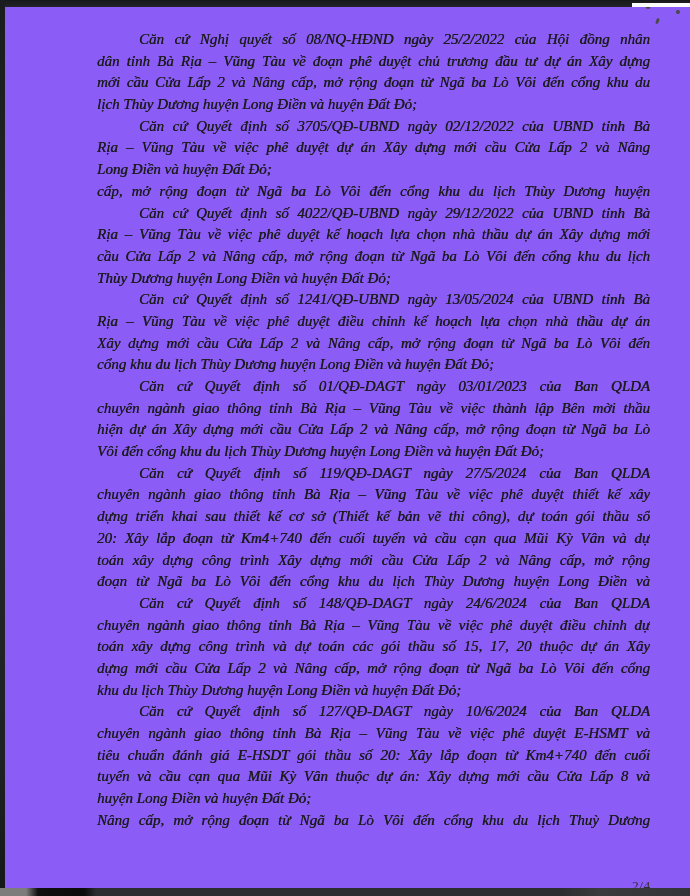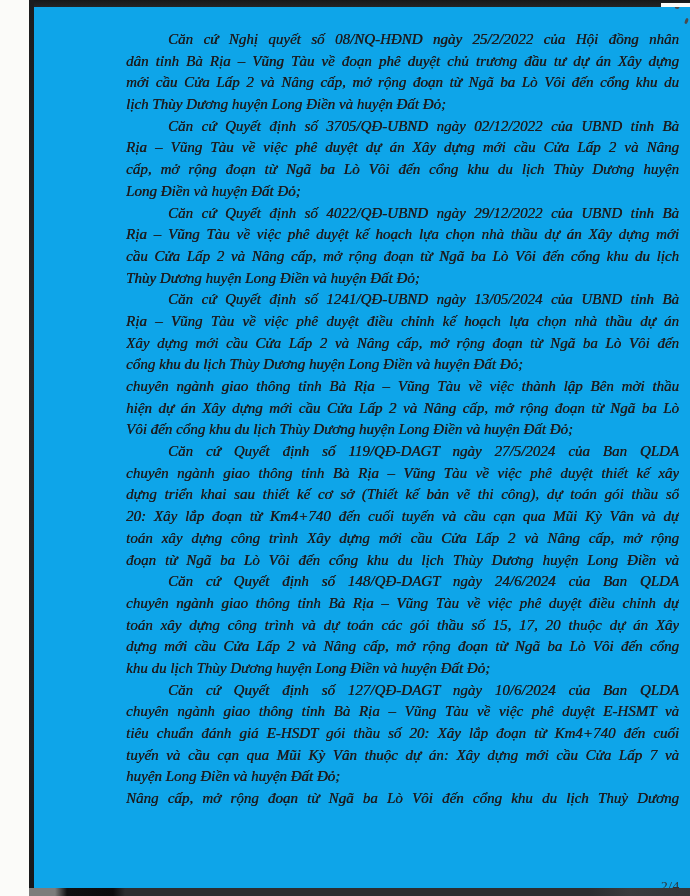--- a/index.html
+++ b/index.html
@@ -10,22 +10,21 @@
     width: 690px;
     height: 896px;
     background: #fbfbf9;
     position: relative;
     overflow: hidden;
     font-family: "Liberation Serif", "DejaVu Serif", serif;
   }
   .page {
     position: absolute;
     inset: 0;
-    background: #0ea5e9;
-    margin-left: 29px;
+    background: #8b5cf6;
   }
   
   .doc-text {
     position: absolute;
     left: 97px;
     top: 29px;
     width: 553px;
     font-style: italic;
     font-size: 15px;
     line-height: 21.7px;
@@ -106,36 +105,37 @@
   <div class="doc-text">
       <div class="paragraph">
         <div class="line first">Căn cứ Nghị quyết số 08/NQ-HĐND ngày 25/2/2022 của Hội đồng nhân</div>
         <div class="line">dân tỉnh Bà Rịa – Vũng Tàu về đoạn phê duyệt chủ trương đầu tư dự án Xây dựng</div>
         <div class="line">mới cầu Cửa Lấp 2 và Nâng cấp, mở rộng đoạn từ Ngã ba Lò Vôi đến cổng khu du</div>
         <div class="line last">lịch Thùy Dương huyện Long Điền và huyện Đất Đỏ;</div>
       </div>
       <div class="paragraph">
         <div class="line first">Căn cứ Quyết định số 3705/QĐ-UBND ngày 02/12/2022 của UBND tỉnh Bà</div>
         <div class="line">Rịa – Vũng Tàu về việc phê duyệt dự án Xây dựng mới cầu Cửa Lấp 2 và Nâng</div>
+        <div class="line last">Long Điền và huyện Đất Đỏ;</div>
         <div class="line">cấp, mở rộng đoạn từ Ngã ba Lò Vôi đến cổng khu du lịch Thùy Dương huyện</div>
-        <div class="line last">Long Điền và huyện Đất Đỏ;</div>
       </div>
       <div class="paragraph">
         <div class="line first">Căn cứ Quyết định số 4022/QĐ-UBND ngày 29/12/2022 của UBND tỉnh Bà</div>
         <div class="line">Rịa – Vũng Tàu về việc phê duyệt kế hoạch lựa chọn nhà thầu dự án Xây dựng mới</div>
         <div class="line">cầu Cửa Lấp 2 và Nâng cấp, mở rộng đoạn từ Ngã ba Lò Vôi đến cổng khu du lịch</div>
         <div class="line last">Thùy Dương huyện Long Điền và huyện Đất Đỏ;</div>
       </div>
       <div class="paragraph">
         <div class="line first">Căn cứ Quyết định số 1241/QĐ-UBND ngày 13/05/2024 của UBND tỉnh Bà</div>
         <div class="line">Rịa – Vũng Tàu về việc phê duyệt điều chỉnh kế hoạch lựa chọn nhà thầu dự án</div>
         <div class="line">Xây dựng mới cầu Cửa Lấp 2 và Nâng cấp, mở rộng đoạn từ Ngã ba Lò Vôi đến</div>
         <div class="line last">cổng khu du lịch Thùy Dương huyện Long Điền và huyện Đất Đỏ;</div>
       </div>
       <div class="paragraph">
+        <div class="line first">Căn cứ Quyết định số 01/QĐ-DAGT ngày 03/01/2023 của Ban QLDA</div>
         <div class="line">chuyên ngành giao thông tỉnh Bà Rịa – Vũng Tàu về việc thành lập Bên mời thầu</div>
         <div class="line">hiện dự án Xây dựng mới cầu Cửa Lấp 2 và Nâng cấp, mở rộng đoạn từ Ngã ba Lò</div>
         <div class="line last">Vôi đến cổng khu du lịch Thùy Dương huyện Long Điền và huyện Đất Đỏ;</div>
       </div>
       <div class="paragraph">
         <div class="line first">Căn cứ Quyết định số 119/QĐ-DAGT ngày 27/5/2024 của Ban QLDA</div>
         <div class="line">chuyên ngành giao thông tỉnh Bà Rịa – Vũng Tàu về việc phê duyệt thiết kế xây</div>
         <div class="line">dựng triển khai sau thiết kế cơ sở (Thiết kế bản vẽ thi công), dự toán gói thầu số</div>
         <div class="line">20: Xây lắp đoạn từ Km4+740 đến cuối tuyến và cầu cạn qua Mũi Kỳ Vân và dự</div>
         <div class="line">toán xây dựng công trình Xây dựng mới cầu Cửa Lấp 2 và Nâng cấp, mở rộng</div>
@@ -145,21 +145,21 @@
         <div class="line first">Căn cứ Quyết định số 148/QĐ-DAGT ngày 24/6/2024 của Ban QLDA</div>
         <div class="line">chuyên ngành giao thông tỉnh Bà Rịa – Vũng Tàu về việc phê duyệt điều chỉnh dự</div>
         <div class="line">toán xây dựng công trình và dự toán các gói thầu số 15, 17, 20 thuộc dự án Xây</div>
         <div class="line">dựng mới cầu Cửa Lấp 2 và Nâng cấp, mở rộng đoạn từ Ngã ba Lò Vôi đến cổng</div>
         <div class="line last">khu du lịch Thùy Dương huyện Long Điền và huyện Đất Đỏ;</div>
       </div>
       <div class="paragraph">
         <div class="line first">Căn cứ Quyết định số 127/QĐ-DAGT ngày 10/6/2024 của Ban QLDA</div>
         <div class="line">chuyên ngành giao thông tỉnh Bà Rịa – Vũng Tàu về việc phê duyệt E-HSMT và</div>
         <div class="line">tiêu chuẩn đánh giá E-HSDT gói thầu số 20: Xây lắp đoạn từ Km4+740 đến cuối</div>
-        <div class="line">tuyến và cầu cạn qua Mũi Kỳ Vân thuộc dự án: Xây dựng mới cầu Cửa Lấp 7 và</div>
+        <div class="line">tuyến và cầu cạn qua Mũi Kỳ Vân thuộc dự án: Xây dựng mới cầu Cửa Lấp 8 và</div>
         <div class="line last">huyện Long Điền và huyện Đất Đỏ;</div>
         <div class="line">Nâng cấp, mở rộng đoạn từ Ngã ba Lò Vôi đến cổng khu du lịch Thuỳ Dương</div>
       </div>
     </div>
 
   <div class="page-number">2/4</div>
 
   <div class="edge-top"></div>
   <div class="edge-left"></div>
   <div class="edge-bottom"></div>

